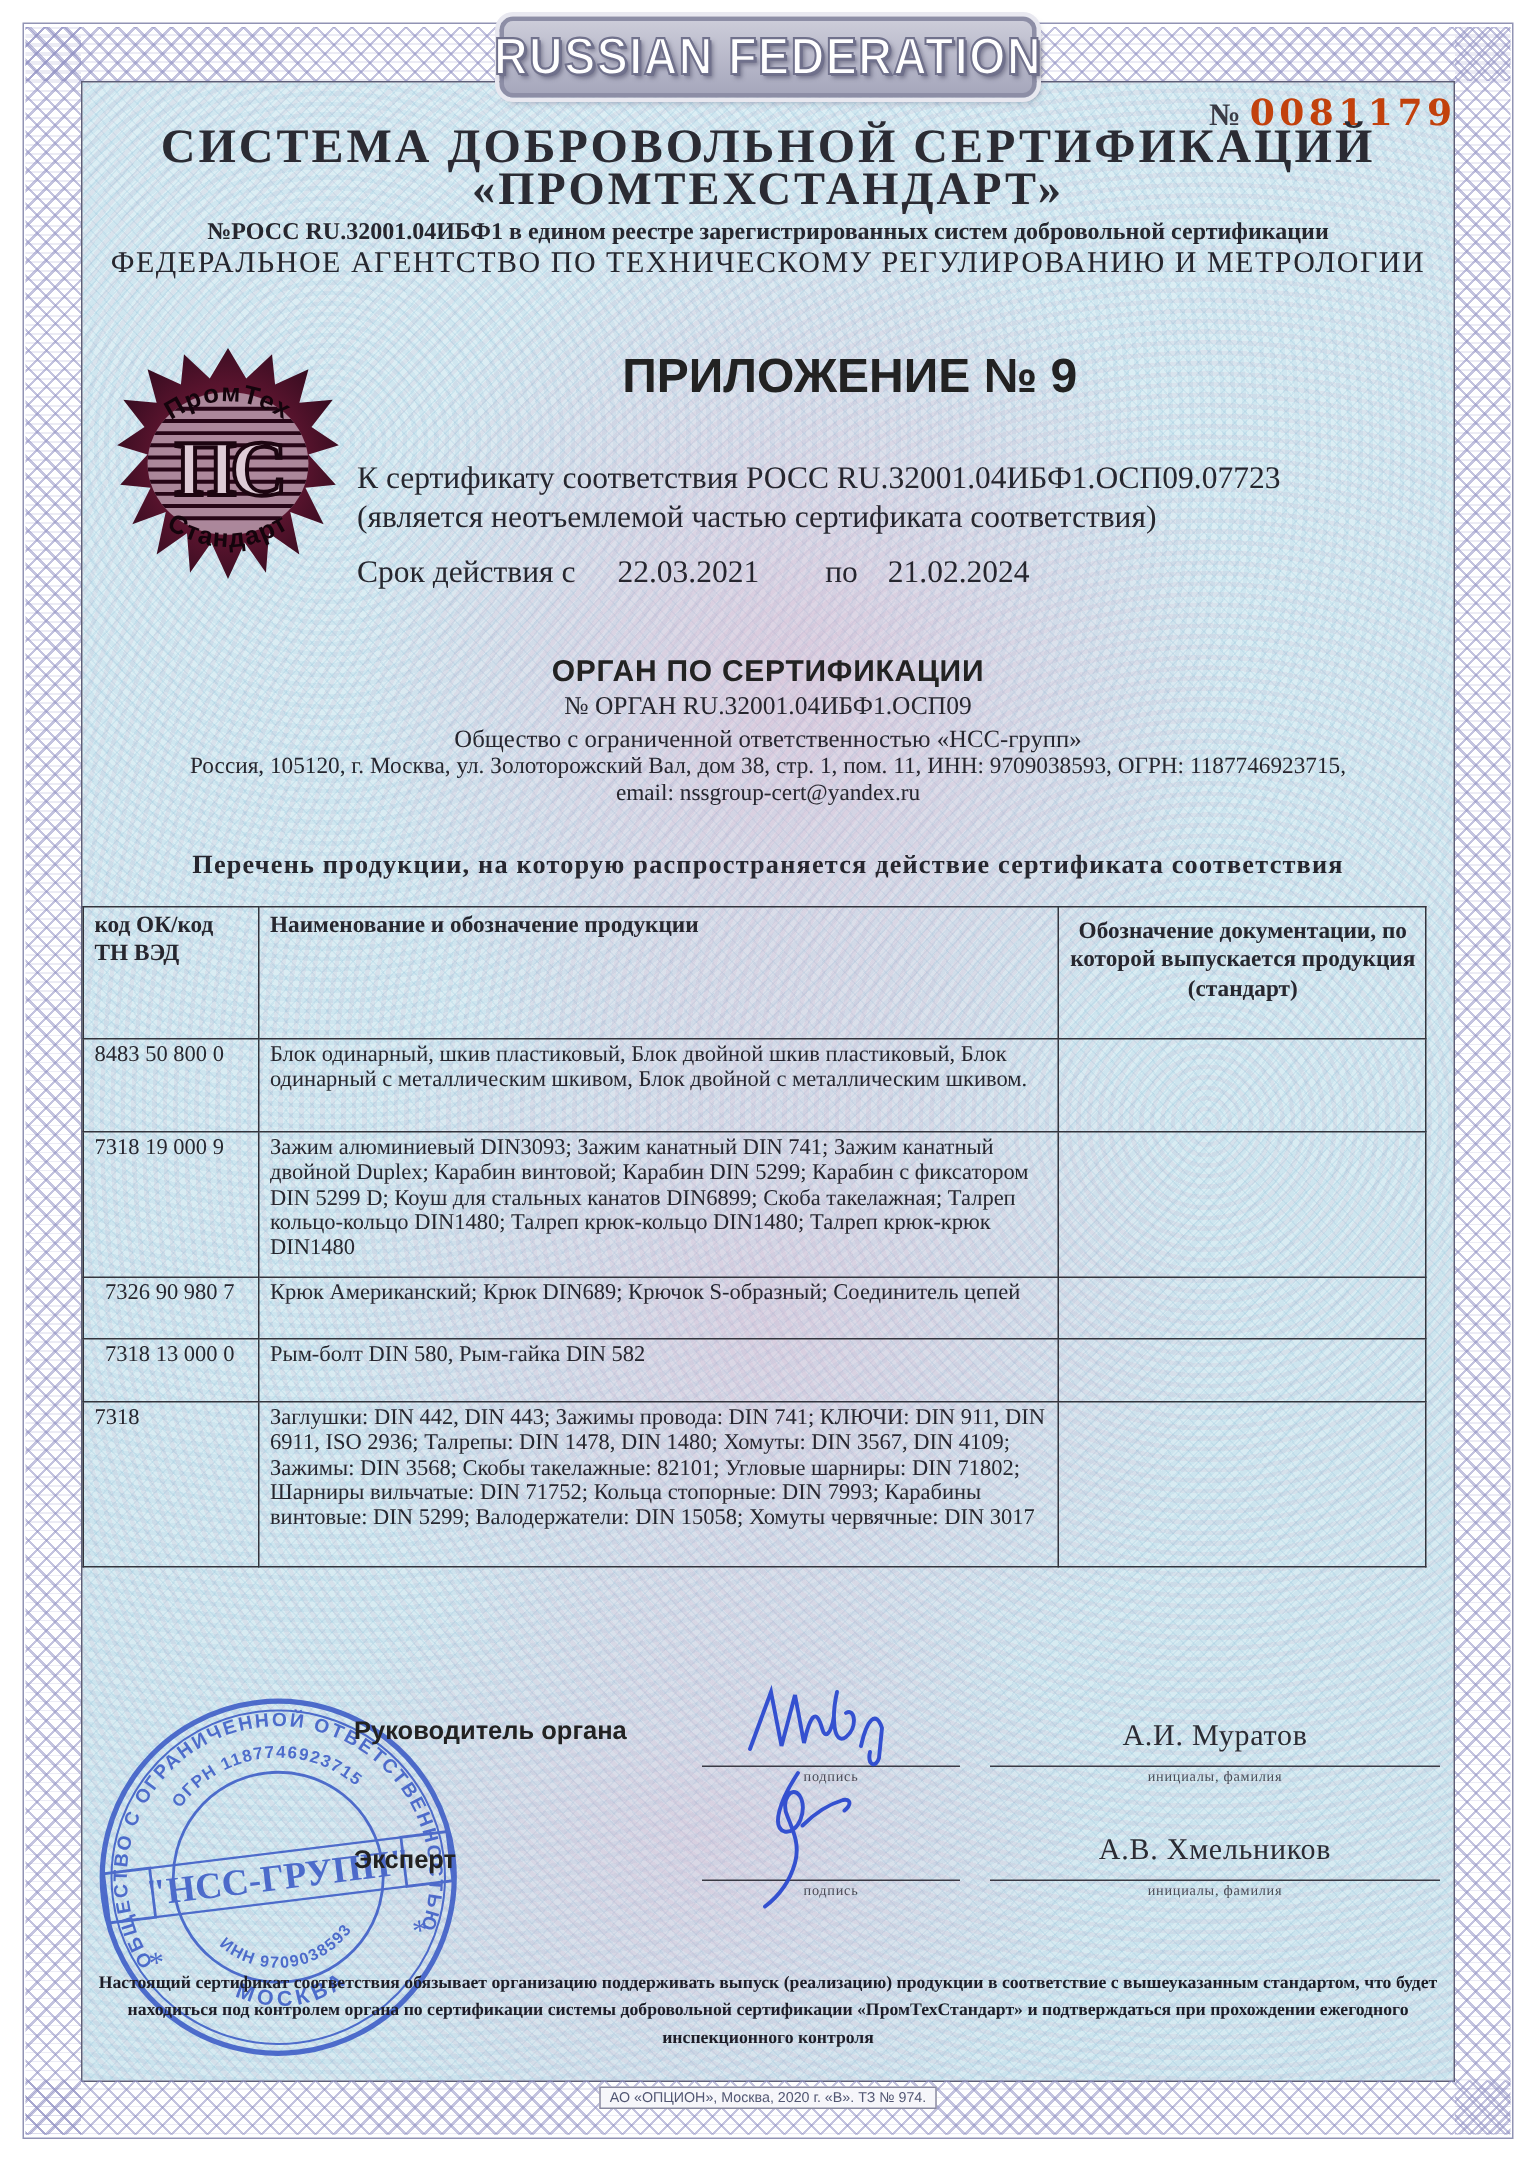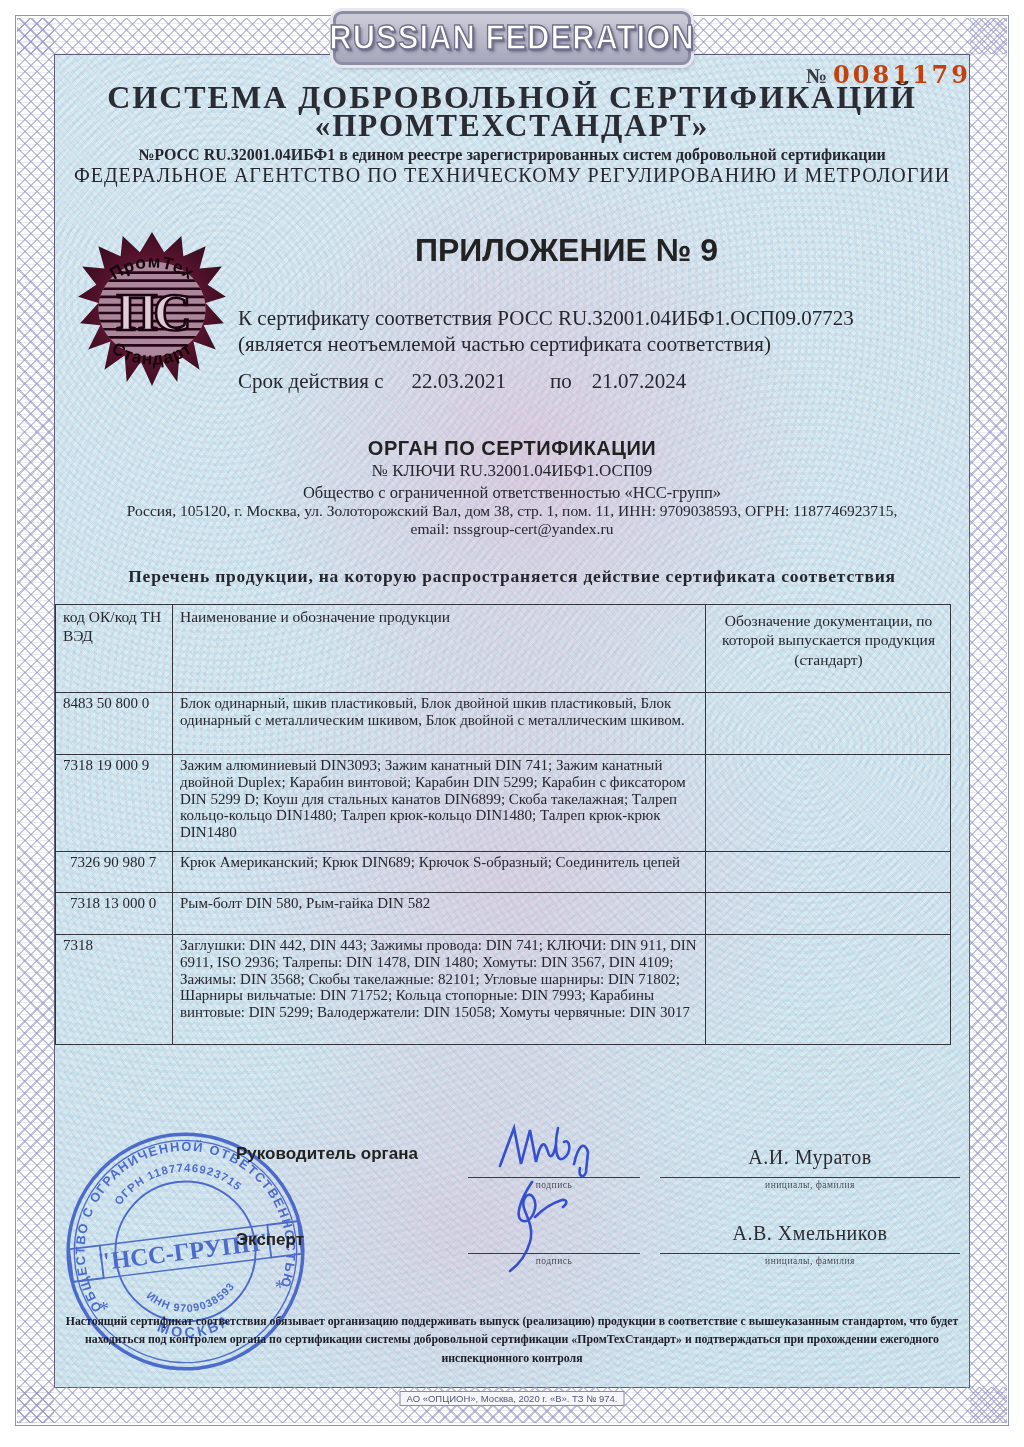--- a/index.html
+++ b/index.html
@@ -76,21 +76,21 @@
   .list-caption{top:566px;font-size:17.5px;font-weight:bold;letter-spacing:.8px;}
 
   
   #products-table{position:absolute;z-index:3;left:55px;top:604px;width:895px;
       border-collapse:collapse;table-layout:fixed;}
   #products-table td{border:1.5px solid #33343c;vertical-align:top;
       padding:2px 6px 2px 7px;font-size:15px;line-height:1.12;color:#26262e;}
   #products-table .c-code{width:117px;}
   #products-table .c-name{width:533px;}
   #products-table .c-doc{width:245px;}
-  #products-table tr.hrow td{font-weight:normal;font-size:15.5px;line-height:1.25;}
+  #products-table tr.hrow td{font-weight:bold;font-size:15.5px;line-height:1.25;}
   #products-table tr.hrow{height:88px;}
   #products-table td.h-doc{text-align:center;padding-top:6px;}
   #products-table tr.r0{height:62px;}
   #products-table tr.r1{height:97px;}
   #products-table tr.r2{height:41px;}
   #products-table tr.r3{height:42px;}
   #products-table tr.r4{height:110px;}
   #products-table td.code{white-space:nowrap;}
   #products-table tr.r2 td.code,#products-table tr.r3 td.code{padding-left:14px;}
 
@@ -185,25 +185,25 @@
     </text>
     <text font-family="Liberation Sans,sans-serif" font-weight="bold" font-size="17" fill="#14040c" letter-spacing="1">
       <textPath href="#embBotArc" startOffset="50%" text-anchor="middle">Стандарт</textPath>
     </text>
   </svg>
 
   <div class="abs ctr appendix-title">ПРИЛОЖЕНИЕ № 9</div>
   <div class="abs to-cert">К сертификату соответствия РОСС RU.32001.04ИБФ1.ОСП09.07723</div>
   <div class="abs integral">(является неотъемлемой частью сертификата соответствия)</div>
   <div class="abs validity">
-    <span>Срок действия с</span><span class="d1">22.03.2021</span><span class="po">по</span><span class="d2">21.07.2024</span>
+    <span>Срок действия с</span><span class="d1">22.03.2021</span><span class="po">по</span><span class="d2">21.02.2024</span>
   </div>
 
   <div class="abs ctr org-heading">ОРГАН ПО СЕРТИФИКАЦИИ</div>
-  <div class="abs ctr org-number">№ КЛЮЧИ RU.32001.04ИБФ1.ОСП09</div>
+  <div class="abs ctr org-number">№ ОРГАН RU.32001.04ИБФ1.ОСП09</div>
   <div class="abs ctr org-name">Общество с ограниченной ответственностью «НСС-групп»</div>
   <div class="abs ctr org-address">Россия, 105120, г. Москва, ул. Золоторожский Вал, дом 38, стр. 1, пом. 11, ИНН: 9709038593, ОГРН: 1187746923715,</div>
   <div class="abs ctr org-email">email: nssgroup-cert@yandex.ru</div>
 
   <div class="abs ctr list-caption">Перечень продукции, на которую распространяется действие сертификата соответствия</div>
 
   <table id="products-table">
     <colgroup>
         <col class="c-code">
         <col class="c-name">

